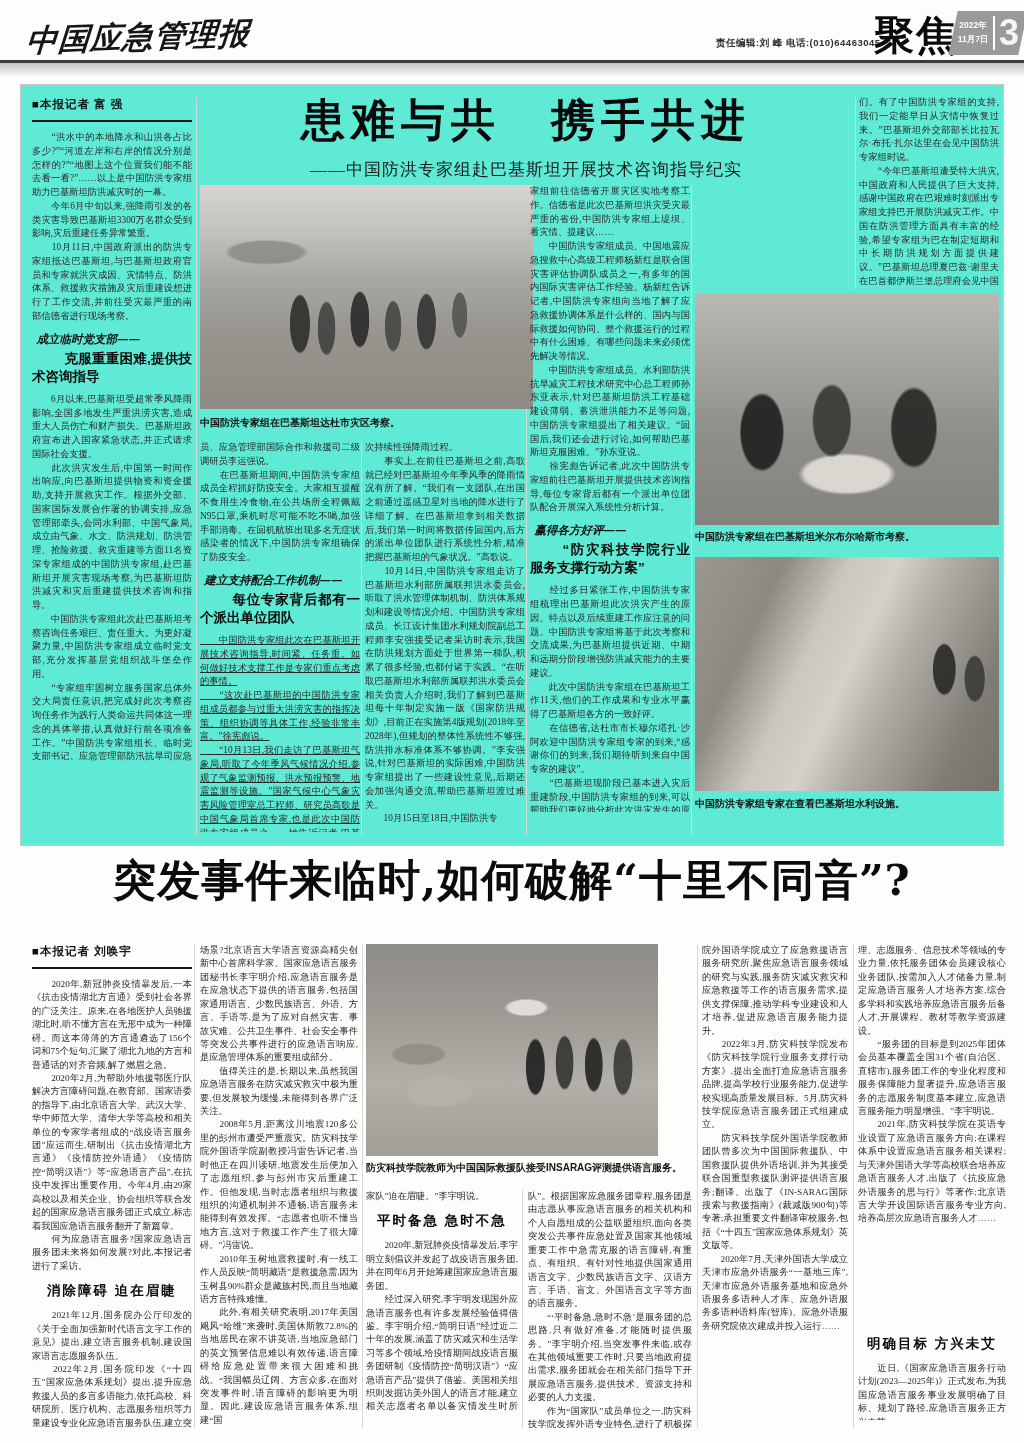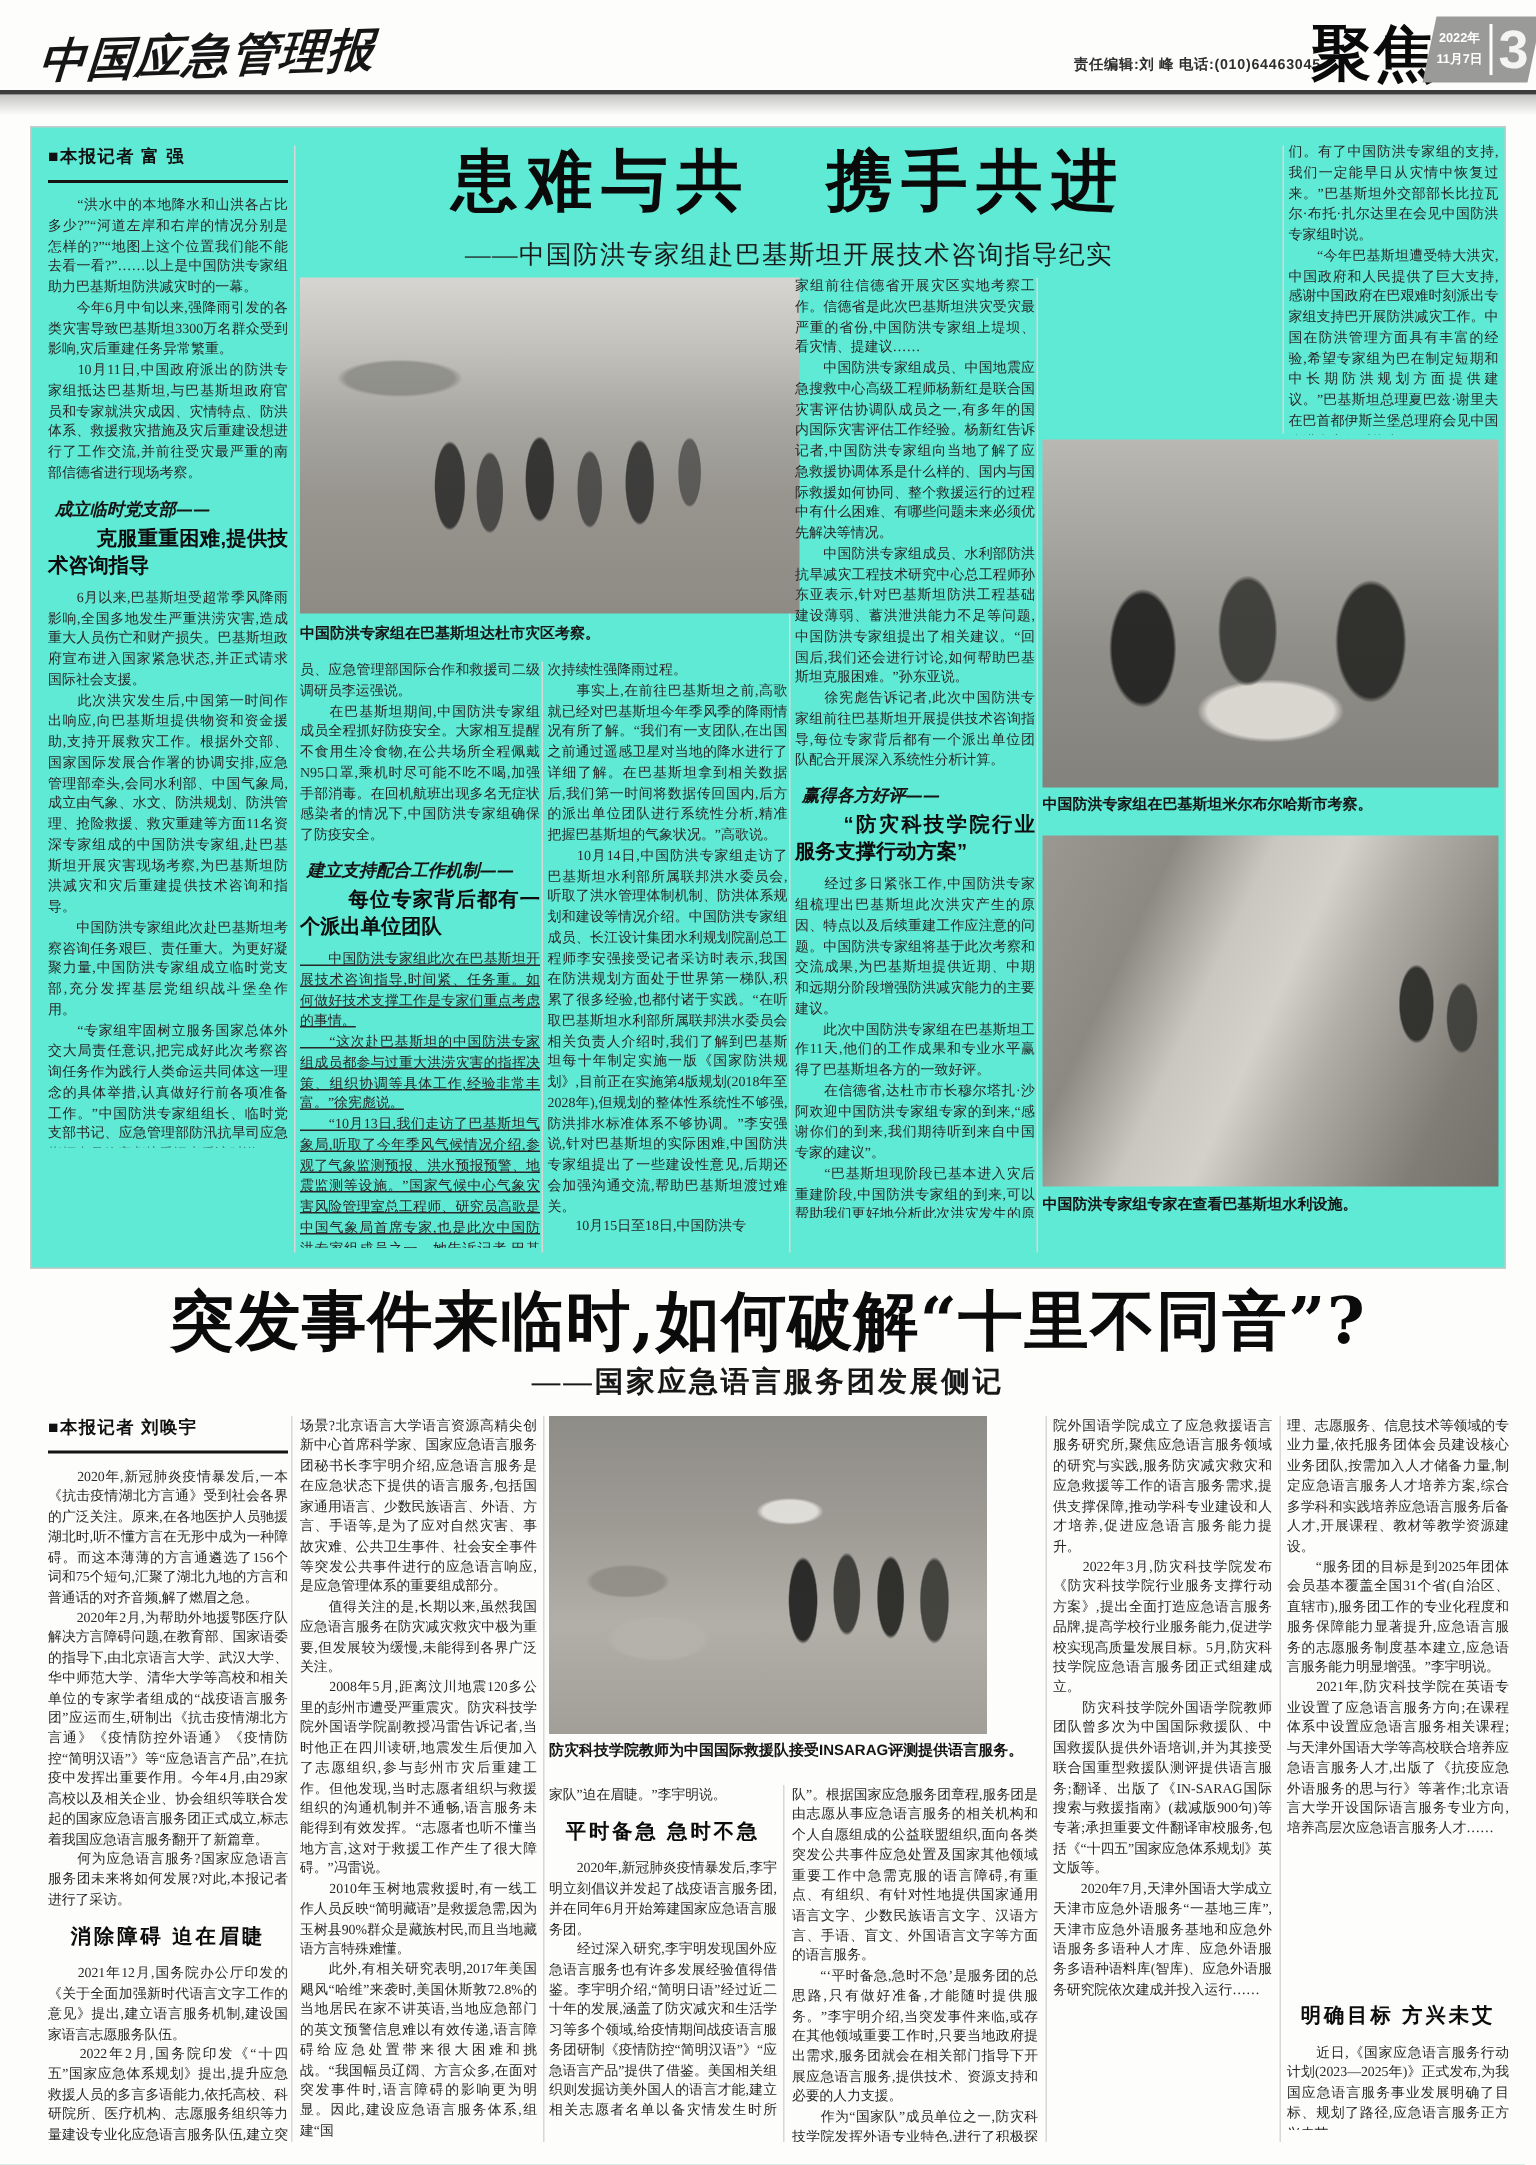--- a/index.html
+++ b/index.html
@@ -223,21 +223,20 @@
 　　“今年巴基斯坦遭受特大洪灾,中国政府和人民提供了巨大支持,感谢中国政府在巴艰难时刻派出专家组支持巴开展防洪减灾工作。中国在防洪管理方面具有丰富的经验,希望专家组为巴在制定短期和中长期防洪规划方面提供建议。”巴基斯坦总理夏巴兹·谢里夫在巴首都伊斯兰堡总理府会见中国防洪专家组时指出。</div>
 
     <div id="a1-photo2" class="photo"></div>
     <div id="a1-caption2" class="caption">中国防洪专家组在巴基斯坦米尔布尔哈斯市考察。</div>
 
     <div id="a1-photo3" class="photo"></div>
     <div id="a1-caption3" class="caption">中国防洪专家组专家在查看巴基斯坦水利设施。</div>
   </div>
 
   <div id="a2-headline">突发事件来临时,如何破解“十里不同音”?</div>
-  <div id="a2-subtitle">——国家应急语言服务团发展侧记</div>
 
   <div class="vrule" style="left:194px; top:944px; height:484px;"></div>
   <div class="vrule" style="left:362px; top:944px; height:484px;"></div>
   <div class="vrule" style="left:522px; top:1190px; height:238px;"></div>
   <div class="vrule" style="left:697px; top:944px; height:484px;"></div>
   <div class="vrule" style="left:853px; top:944px; height:484px;"></div>
 
   <div id="a2-col1">
     <div class="reporter">■本报记者 刘唤宇</div>
     <div class="body-text a2-text">　　2020年,新冠肺炎疫情暴发后,一本《抗击疫情湖北方言通》受到社会各界的广泛关注。原来,在各地医护人员驰援湖北时,听不懂方言在无形中成为一种障碍。而这本薄薄的方言通遴选了156个词和75个短句,汇聚了湖北九地的方言和普通话的对齐音频,解了燃眉之急。

